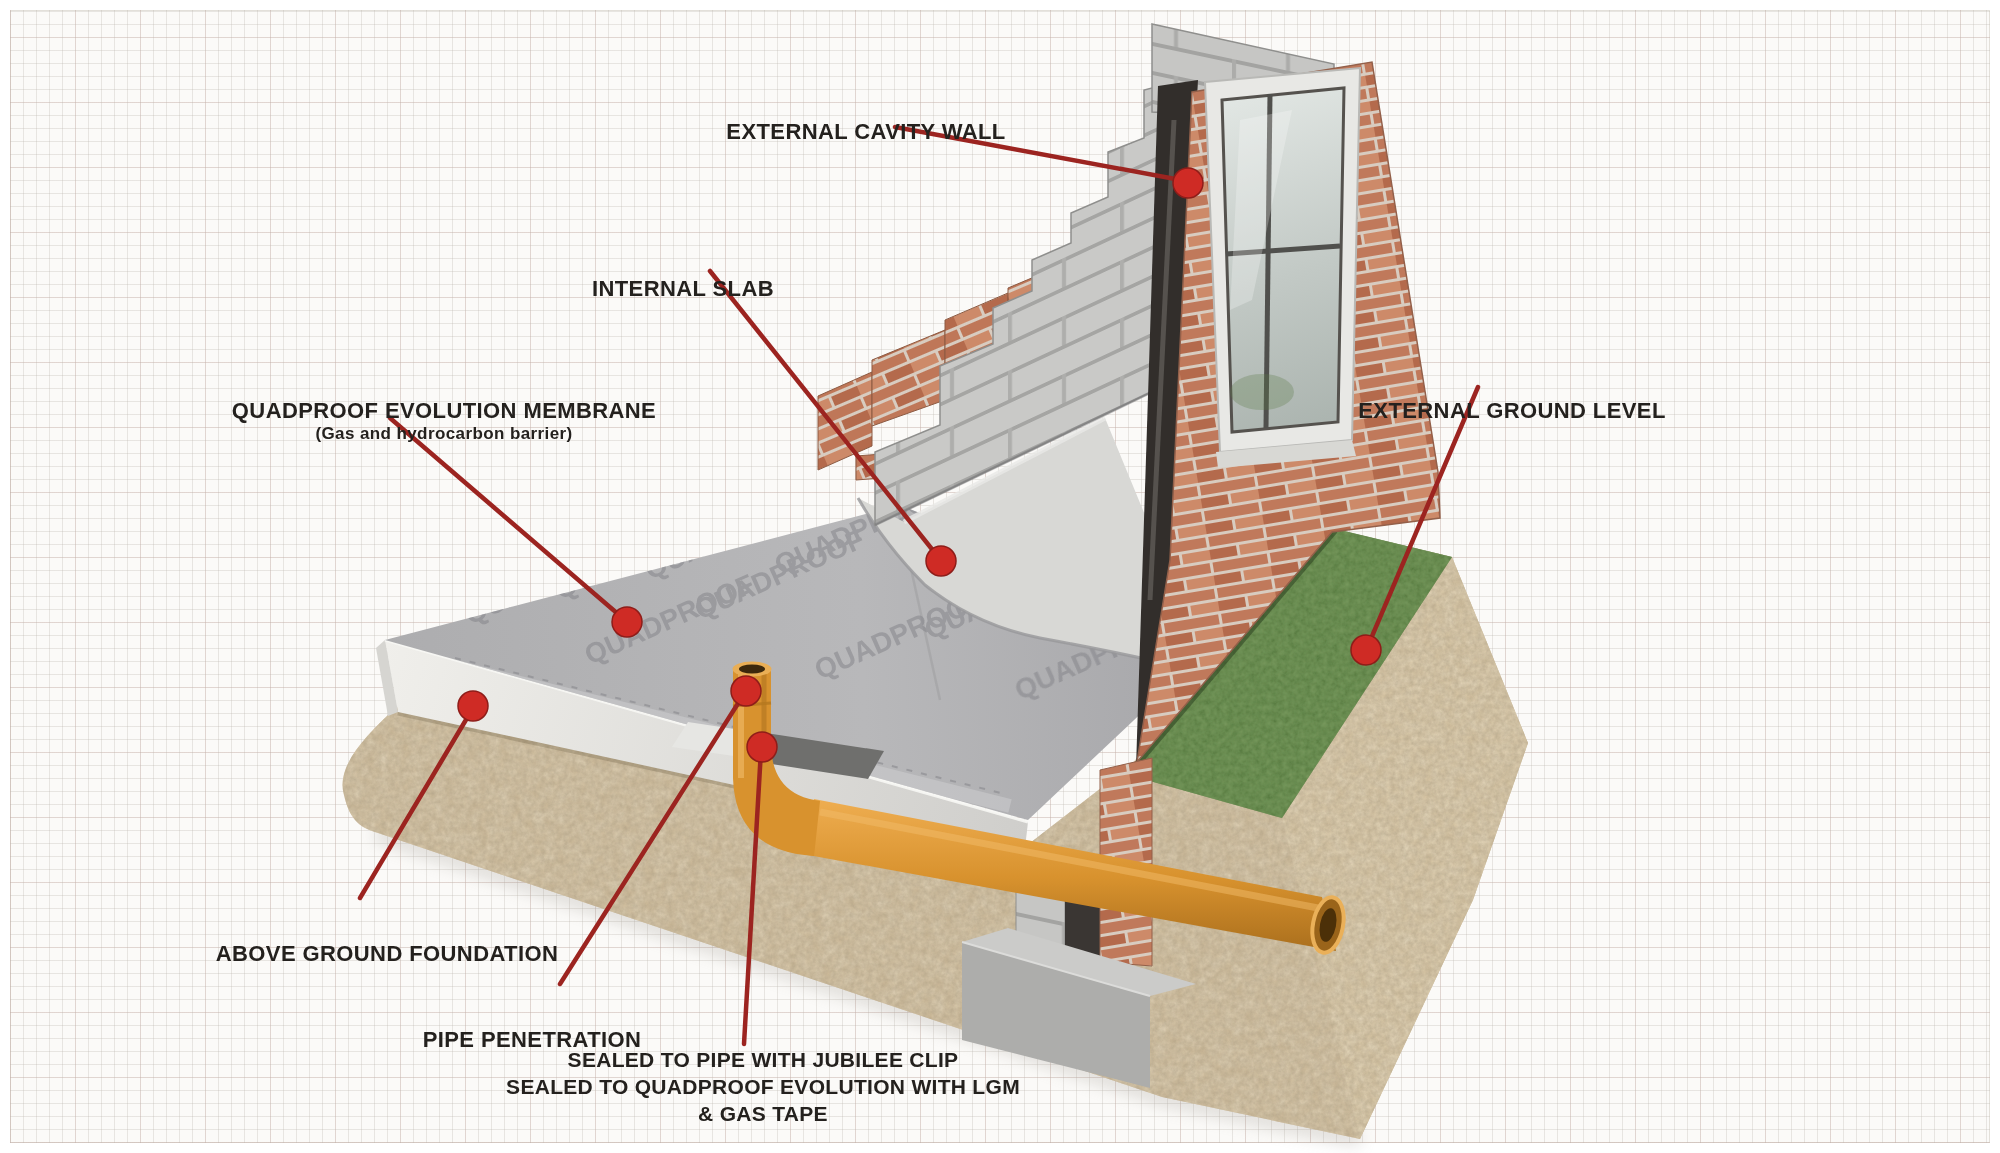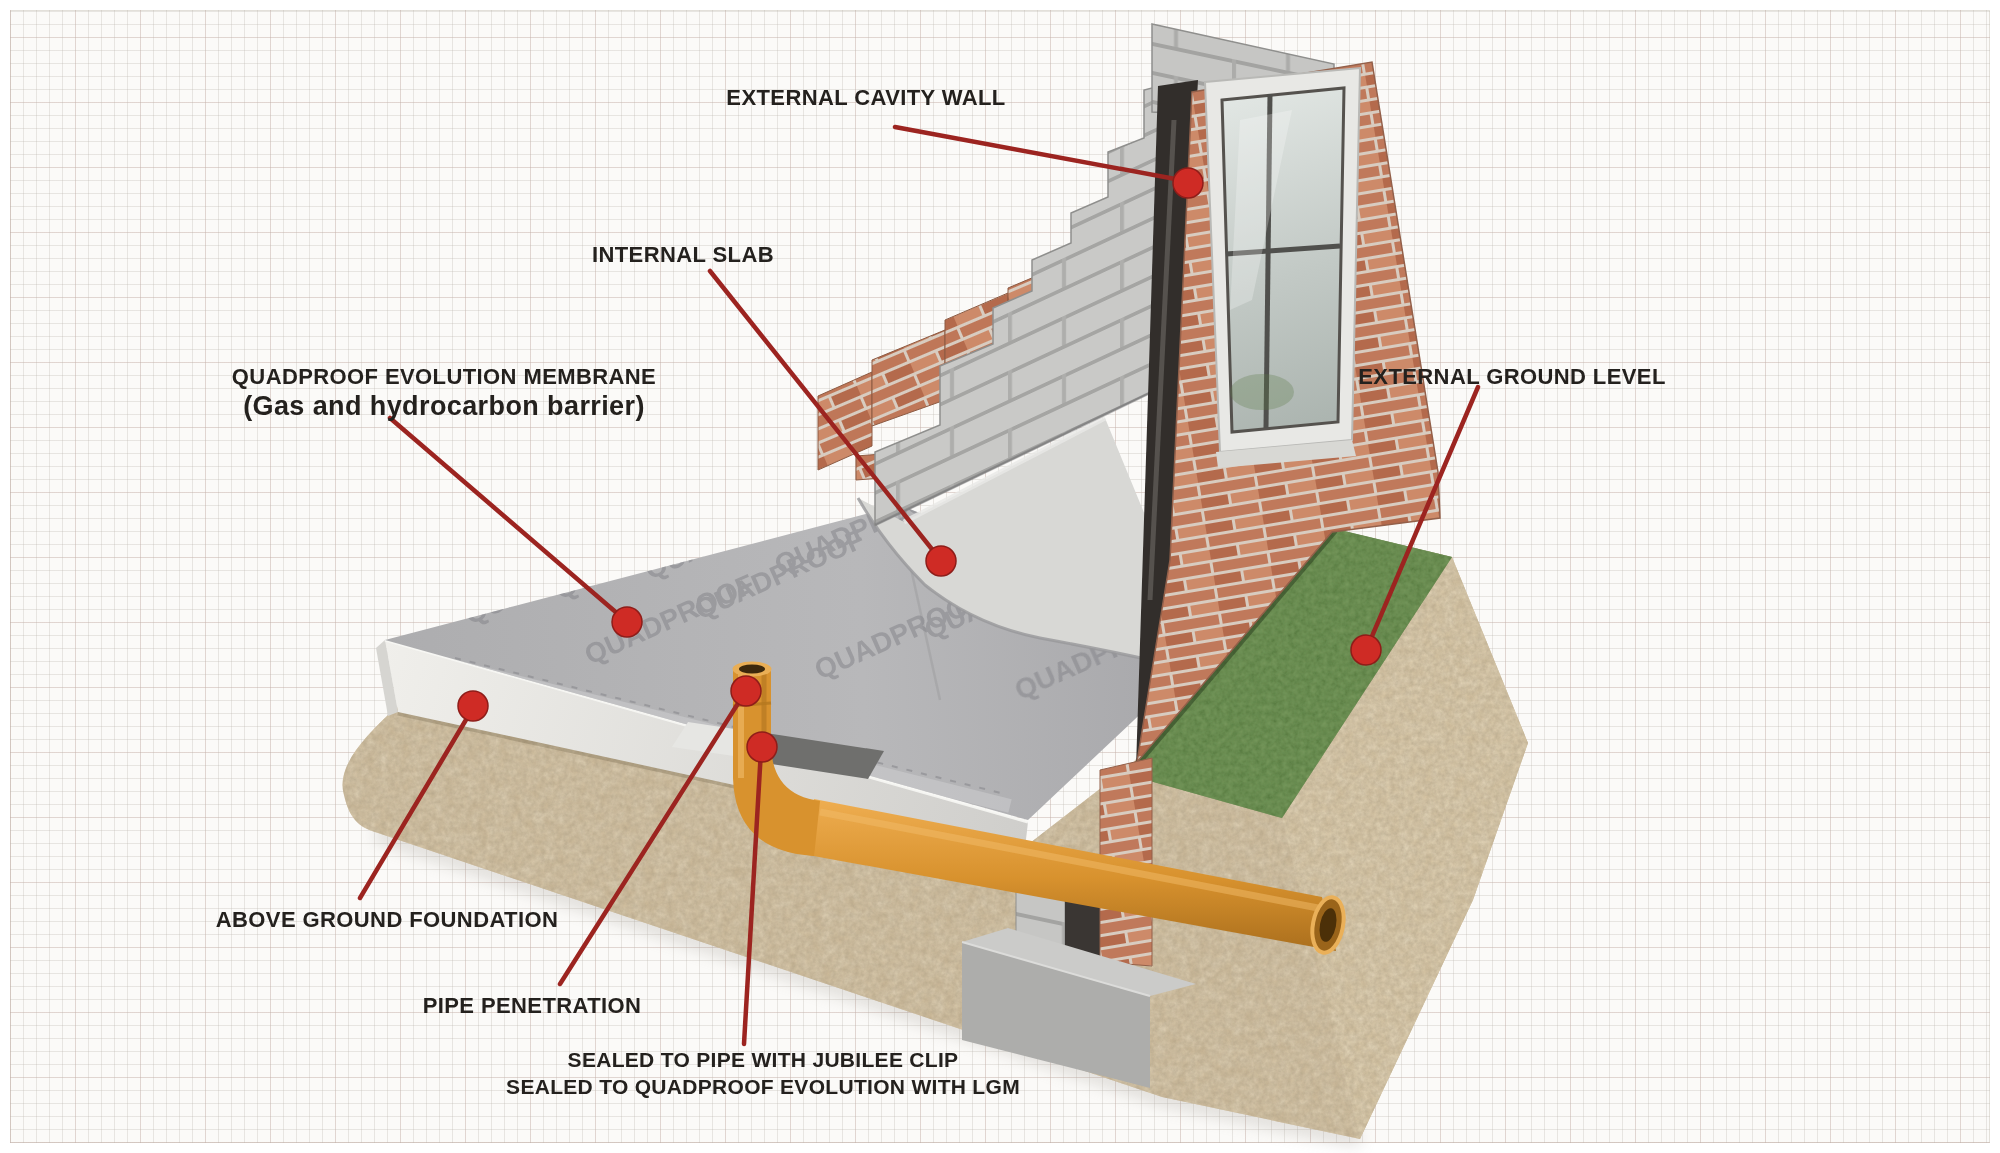--- a/index.html
+++ b/index.html
@@ -14,23 +14,23 @@
     background-image:
       repeating-linear-gradient(0deg,  rgba(186,180,172,.30) 0 1px, transparent 1px 13px),
       repeating-linear-gradient(90deg, rgba(186,180,172,.30) 0 1px, transparent 1px 13px),
       repeating-linear-gradient(0deg,  rgba(206,148,142,.22) 0 1px, transparent 1px 65px),
       repeating-linear-gradient(90deg, rgba(206,148,142,.22) 0 1px, transparent 1px 65px);
   }
   svg.scene{position:absolute;left:0;top:0;width:2000px;height:1153px;}
   .lbl{
     position:absolute;transform:translateX(-50%);
     font-weight:bold;font-size:22px;letter-spacing:.4px;color:#24211e;
-    white-space:nowrap;text-align:center;line-height:1.2;
+    white-space:nowrap;text-align:center;line-height:1.2;margin-top:34px;
   }
-  .lbl.small{font-size:27px;}
+  .lbl.small{font-size:17px;}
   .lbl-block{position:absolute;transform:translateX(-50%);text-align:center;}
   .lbl-block div{font-weight:bold;font-size:21px;letter-spacing:.3px;color:#24211e;white-space:nowrap;line-height:27px;}
 </style>
 </head>
 <body>
 
 <div class="page">
   <div class="grid"></div>
 
   <svg class="scene" viewBox="0 0 2000 1153">
@@ -250,14 +250,15 @@
   <div class="lbl" style="left:866px;top:85px;">EXTERNAL CAVITY WALL</div>
   <div class="lbl" style="left:683px;top:242px;">INTERNAL SLAB</div>
   <div class="lbl" style="left:444px;top:364px;text-align:center;">QUADPROOF EVOLUTION MEMBRANE</div>
   <div class="lbl small" style="left:444px;top:390px;">(Gas and hydrocarbon barrier)</div>
   <div class="lbl" style="left:1512px;top:364px;">EXTERNAL GROUND LEVEL</div>
   <div class="lbl" style="left:387px;top:907px;">ABOVE GROUND FOUNDATION</div>
   <div class="lbl" style="left:532px;top:993px;">PIPE PENETRATION</div>
   <div class="lbl-block" style="left:763px;top:1046px;">
     <div>SEALED TO PIPE WITH JUBILEE CLIP</div>
     <div>SEALED TO QUADPROOF EVOLUTION WITH LGM</div>
+    <div>&amp; GAS TAPE</div>
   </div>
 </div>
 
 </body></html>

